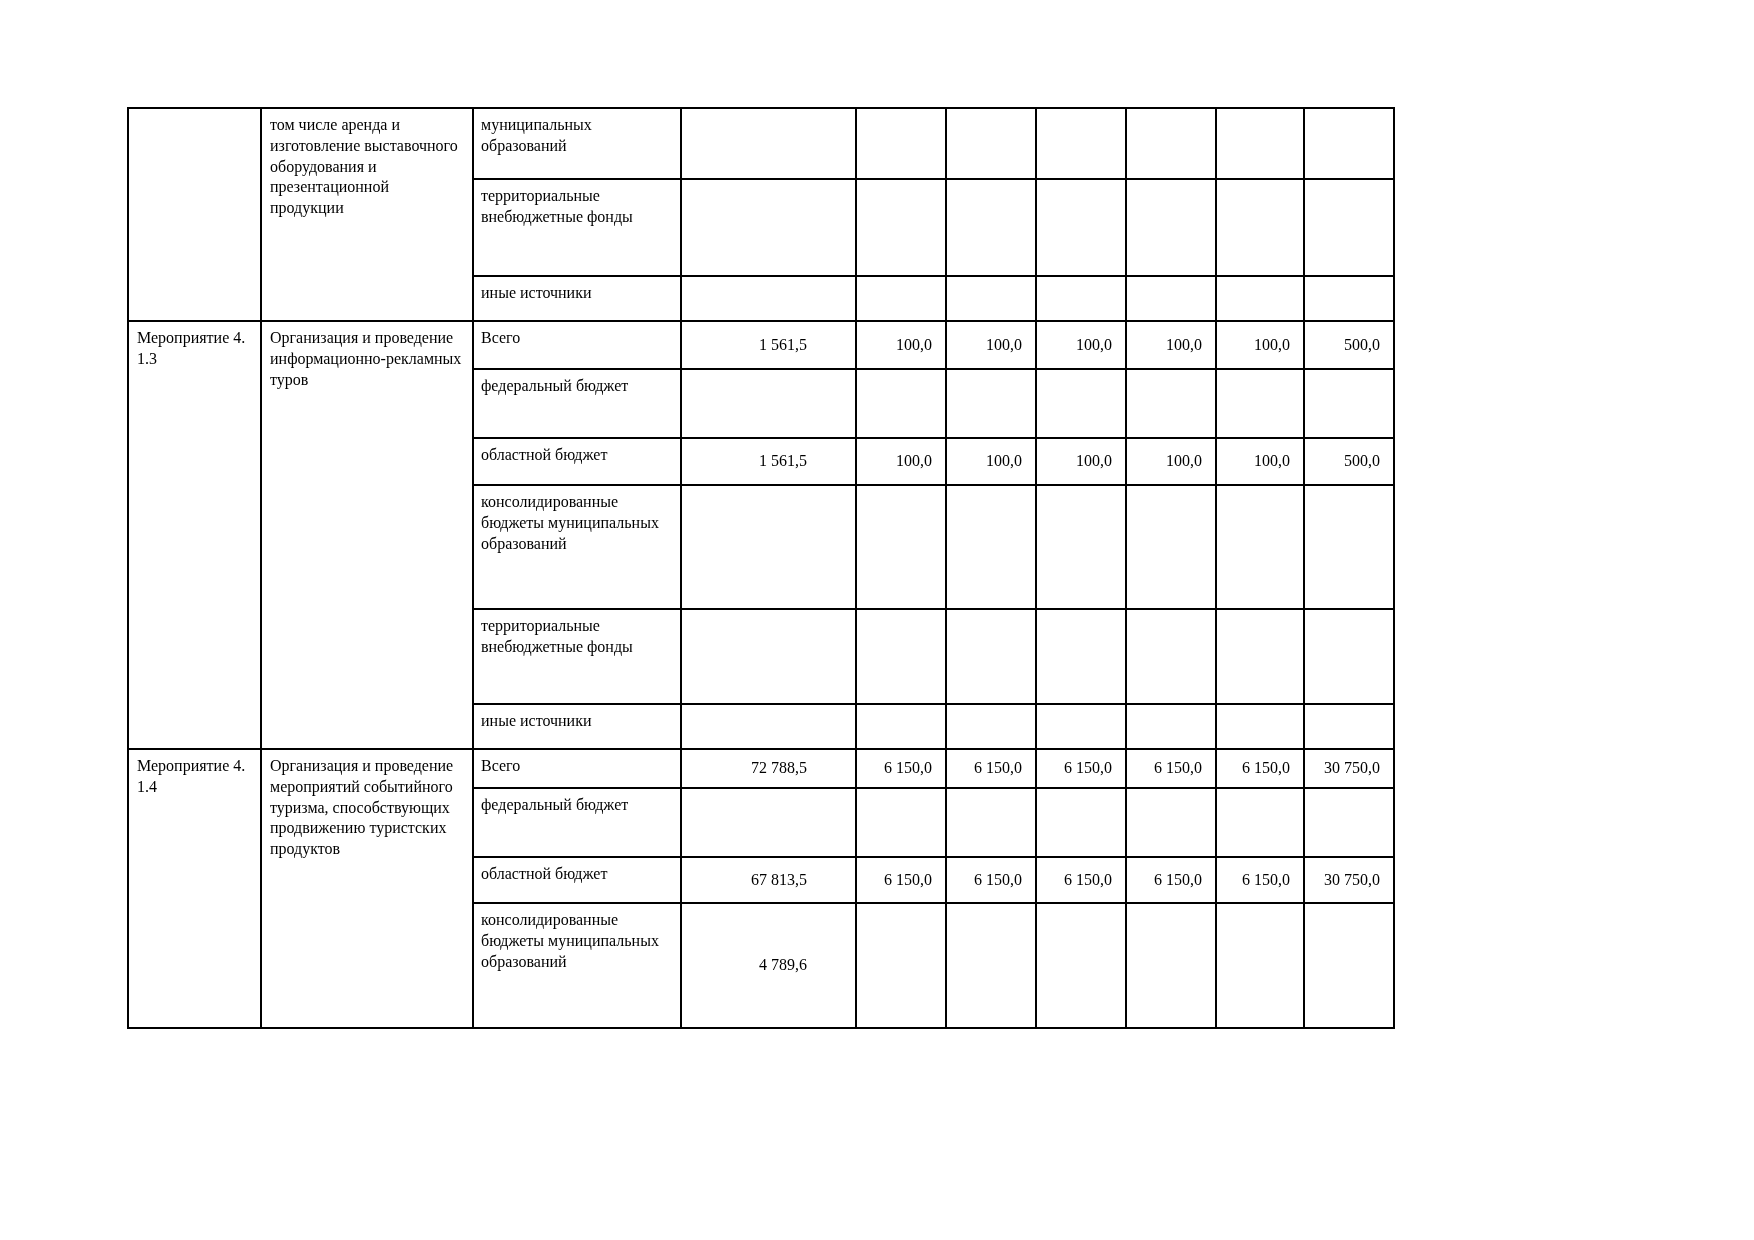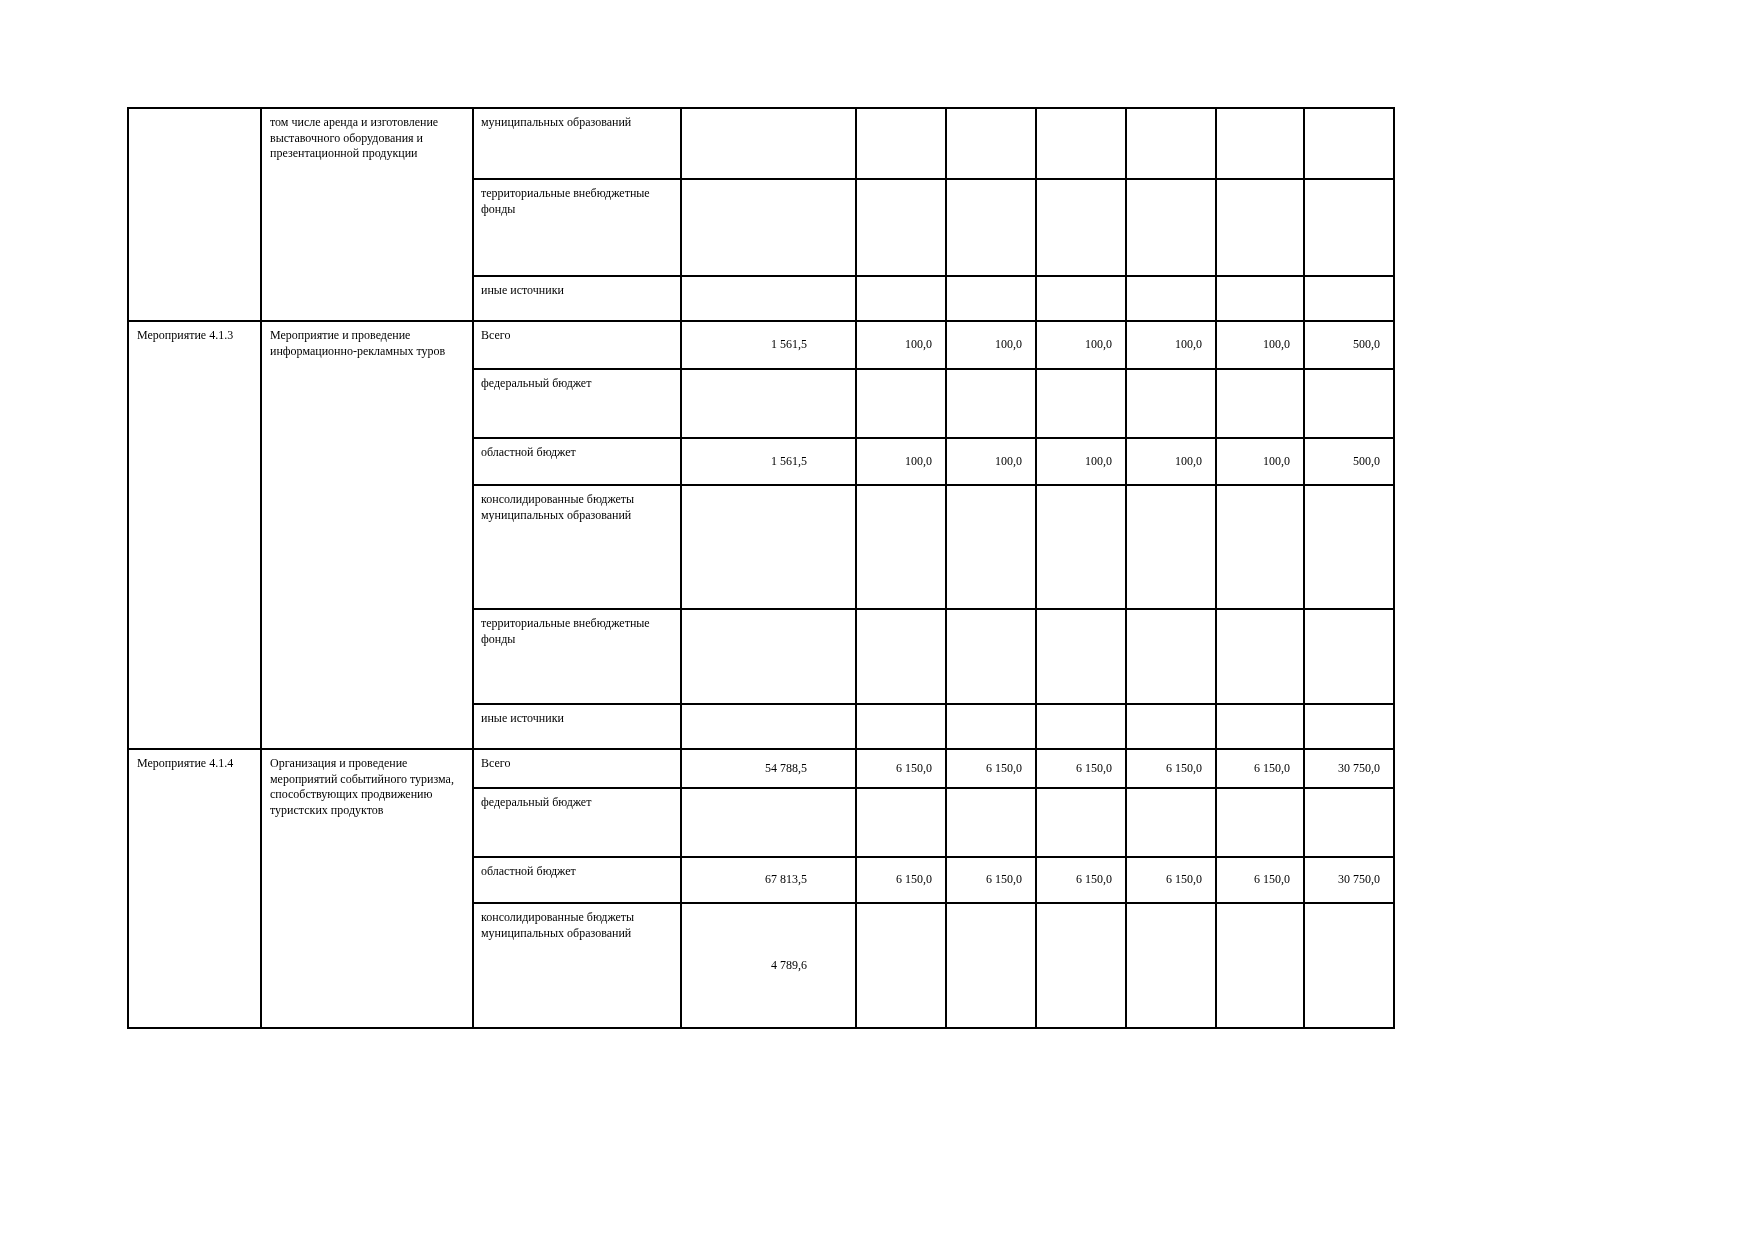--- a/index.html
+++ b/index.html
@@ -18,21 +18,21 @@
     background: #ffffff;
     overflow: hidden;
   }
   table.budget-table {
     position: absolute;
     left: 127px;
     top: 107px;
     width: 1266px;
     border-collapse: collapse;
     table-layout: fixed;
-    font-size: 12px;
+    font-size: 16px;
     line-height: 1.3;
   }
   td {
     border: 2px solid #000000;
     vertical-align: top;
     padding: 6px 8px;
     overflow: hidden;
   }
   td.code {
     word-break: break-all;
@@ -102,21 +102,21 @@
         <td class="val"></td>
         <td class="val"></td>
         <td class="val"></td>
         <td class="val"></td>
         <td class="val"></td>
         <td class="val"></td>
       </tr>
 
       <tr style="height:48px">
         <td class="code" rowspan="6">Мероприятие 4.1.3</td>
-        <td class="desc" rowspan="6">Мероприятие и проведение информационно-рекламных туров</td>
+        <td class="desc" rowspan="6">Организация и проведение информационно-рекламных туров</td>
         <td class="src">Всего</td>
         <td class="val val-total">1 561,5</td>
         <td class="val">100,0</td>
         <td class="val">100,0</td>
         <td class="val">100,0</td>
         <td class="val">100,0</td>
         <td class="val">100,0</td>
         <td class="val">500,0</td>
       </tr>
       <tr style="height:69px">
@@ -167,21 +167,21 @@
         <td class="val"></td>
         <td class="val"></td>
         <td class="val"></td>
         <td class="val"></td>
       </tr>
 
       <tr style="height:39px">
         <td class="code" rowspan="4">Мероприятие 4.1.4</td>
         <td class="desc" rowspan="4">Организация и проведение мероприятий событийного туризма, способствующих продвижению туристских продуктов</td>
         <td class="src">Всего</td>
-        <td class="val val-total">54 788,5</td>
+        <td class="val val-total">72 788,5</td>
         <td class="val">6 150,0</td>
         <td class="val">6 150,0</td>
         <td class="val">6 150,0</td>
         <td class="val">6 150,0</td>
         <td class="val">6 150,0</td>
         <td class="val">30 750,0</td>
       </tr>
       <tr style="height:69px">
         <td class="src">федеральный бюджет</td>
         <td class="val val-total"></td>

